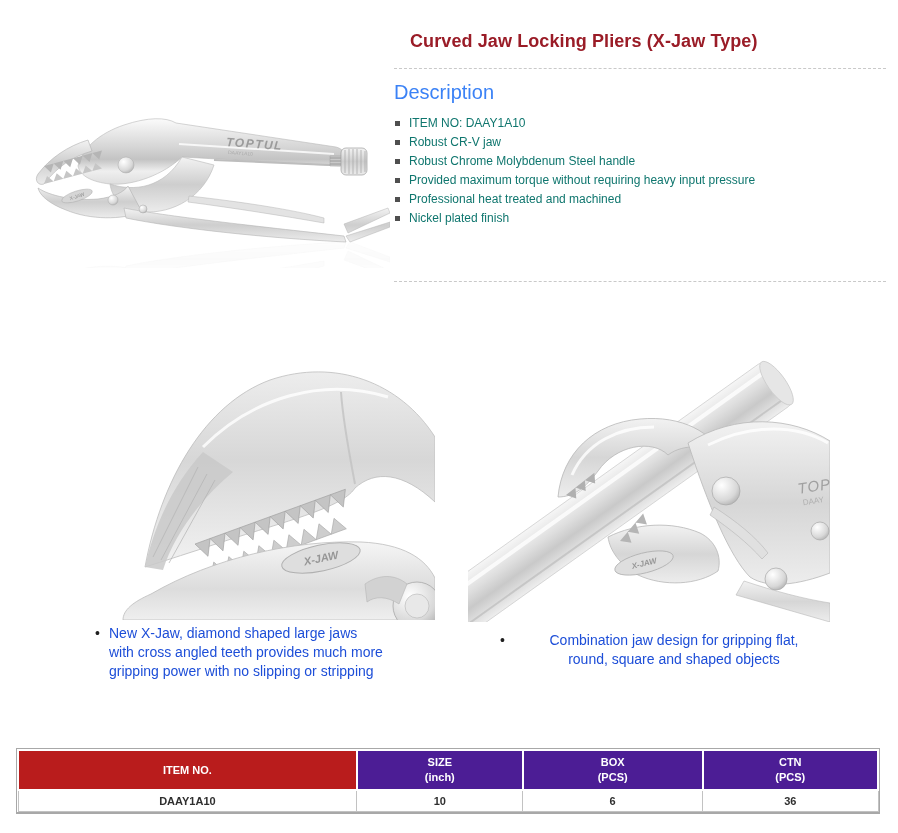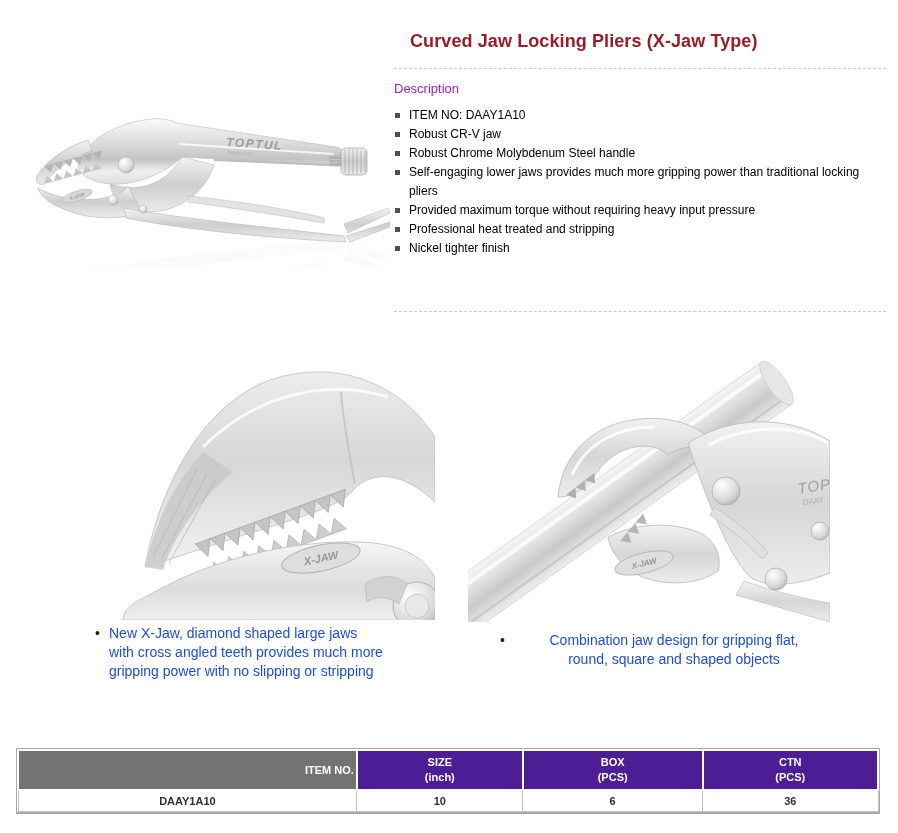--- a/index.html
+++ b/index.html
@@ -7,24 +7,24 @@
     width:898px;height:833px;position:relative;background:#ffffff;
     font-family:"Liberation Sans","DejaVu Sans",sans-serif;
     overflow:hidden;
   }
   
   .desc-col{position:absolute;left:394px;top:0;width:492px;}
   .page-title{margin:16px;padding-top:15px;font-size:18px;font-weight:700;color:#9a1c27;letter-spacing:.1px;}
   .dashed-sep{border:none;border-top:1px dashed #c9c9c9;margin:0;height:0;}
   .sep1{margin-top:14px;}
   .sep2{margin-top:53px;}
-  .desc-heading{margin:12px 0 0 0;font-size:13px;font-weight:400;color:#a21caf;}
+  .desc-heading{margin:12px 0 0 0;font-size:20px;font-weight:400;color:#3b82f6;}
   .feature-list{margin:10px 0 0 0;padding:0;list-style:none;}
   .feature-list li{
-    position:relative;padding-left:15px;font-size:12px;color:#000000;line-height:19px;
+    position:relative;padding-left:15px;font-size:12px;color:#0f766e;line-height:19px;
   }
   .feature-list li::before{
     content:"";position:absolute;left:1px;top:7px;width:5px;height:5px;background:#4f4f4f;
   }
   
   .main-photo{position:absolute;left:14px;top:96px;width:376px;height:195px;}
   .detail-left-fig{position:absolute;left:103px;top:352px;width:332px;height:268px;}
   .detail-right-fig{position:absolute;left:468px;top:345px;width:362px;height:277px;}
   .main-photo svg,.detail-left-fig svg,.detail-right-fig svg{display:block;width:100%;height:100%;}
   
@@ -33,21 +33,21 @@
   .callout-right{left:499px;top:631px;width:335px;text-align:center;}
   .callout .bullet-text{position:relative;padding-left:15px;white-space:pre-line;}
   .callout .bullet-text::before{content:"\2022";position:absolute;left:1px;top:0;color:#202020;}
   
   .spec-table-wrap{position:absolute;left:16px;top:748px;width:862px;border:1px solid #a8a8a8;border-bottom-width:2px;}
   table.spec-table{width:100%;border-collapse:collapse;table-layout:fixed;}
   .spec-table th{
     font-size:11px;font-weight:700;color:#ffffff;text-align:center;vertical-align:middle;
     padding:4px 2px;line-height:15px;border:2px solid #ffffff;
   }
-  .spec-table th.col-item{background:#737373;text-align:right;}
+  .spec-table th.col-item{background:#b91c1c;}
   .spec-table th.col-gray{background:#4c1d95;}
   .spec-table th div:empty{display:none;}
   .spec-table td{
     font-size:11px;font-weight:700;color:#2f2f2f;text-align:center;
     padding:3px 2px;height:14px;border:1px solid #c2c2c2;border-top:2px solid #ffffff;
     background:#ffffff;
   }
 </style>
 </head>
 <body>
@@ -131,24 +131,23 @@
 </figure>
 
 <section class="desc-col">
   <h1 class="page-title">Curved Jaw Locking Pliers (X-Jaw Type)</h1>
   <hr class="dashed-sep sep1">
   <h2 class="desc-heading">Description</h2>
   <ul class="feature-list">
     <li>ITEM NO: DAAY1A10</li>
     <li>Robust CR-V jaw</li>
     <li>Robust Chrome Molybdenum Steel handle</li>
-    <li>Self-engaging lower jaws provides much more gripping power than traditional locking pliers</li>
     <li>Provided maximum torque without requiring heavy input pressure</li>
-    <li>Professional heat treated and stripping</li>
-    <li>Nickel tighter finish</li>
+    <li>Professional heat treated and machined</li>
+    <li>Nickel plated finish</li>
   </ul>
   <hr class="dashed-sep sep2">
 </section>
 
 <figure class="detail-left-fig" style="margin:0;">
   <svg viewBox="0 0 332 268">
     <defs>
       <linearGradient id="dJ1" x1="0" y1="0" x2="0" y2="1">
         <stop offset="0" stop-color="#ededed"></stop>
           <stop offset=".45" stop-color="#d7d7d7"></stop>

